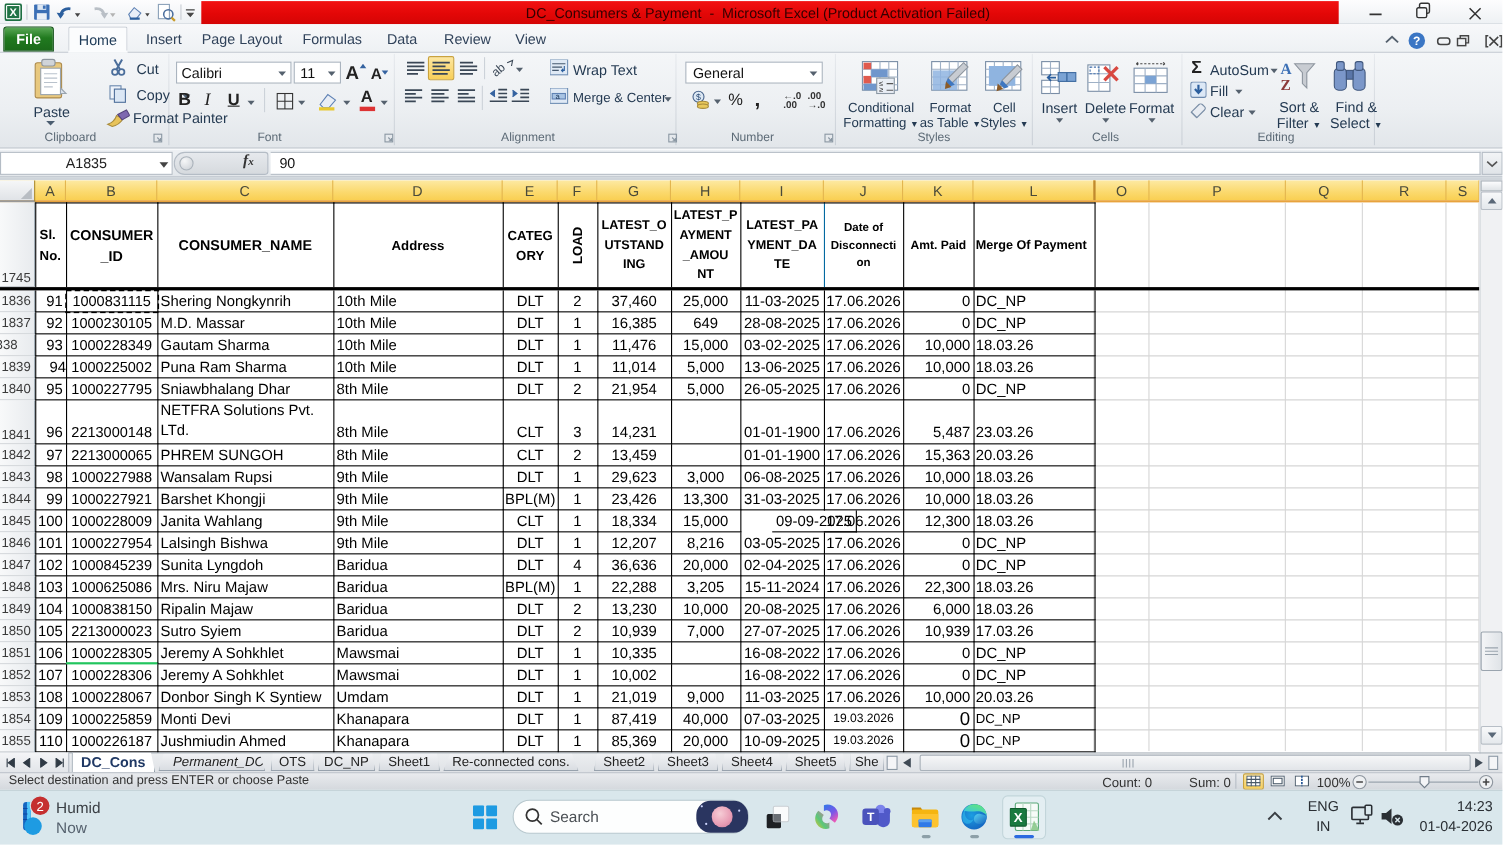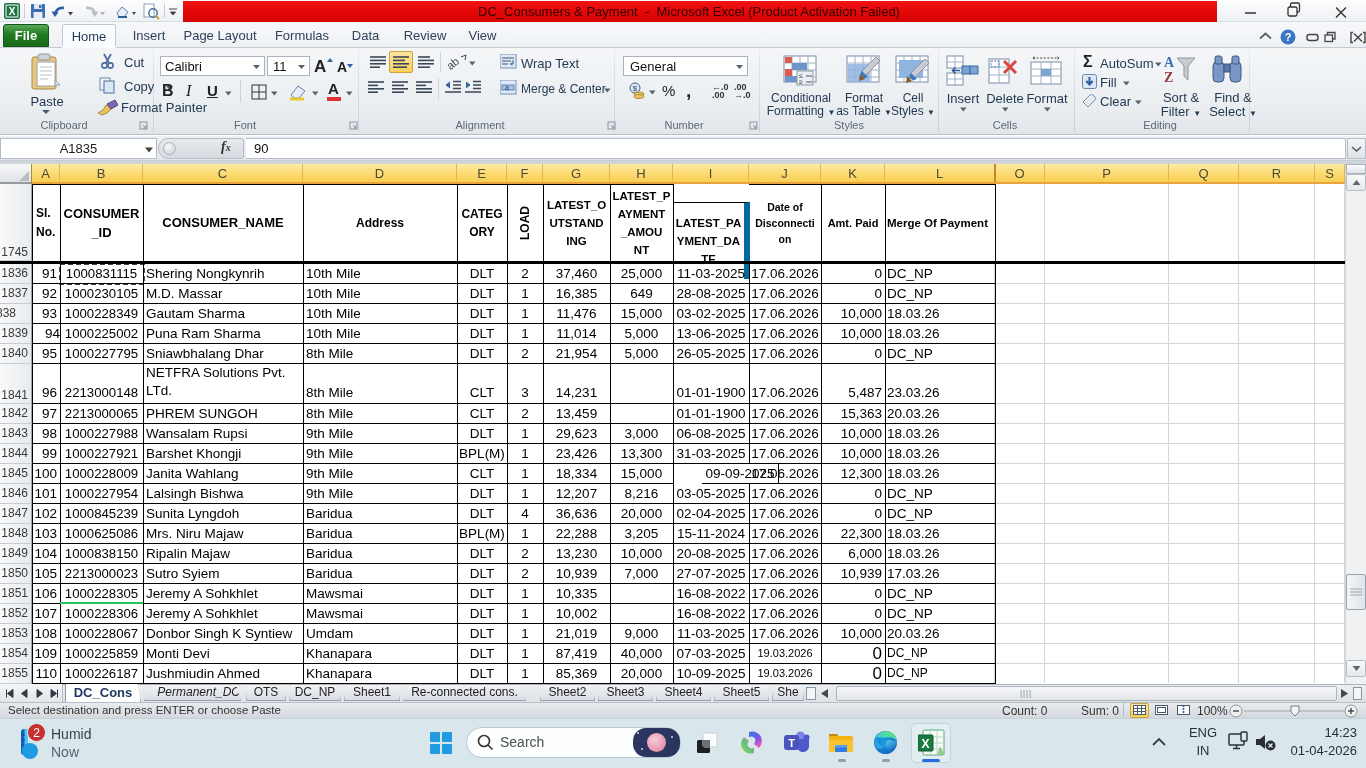--- a/index.html
+++ b/index.html
@@ -547,21 +547,21 @@
 <div class="abs" style="left:32px;top:184px;width:29px;height:77px;font-size:12px;line-height:19px;display:flex;align-items:center;justify-content:center;text-align:center;font-weight:bold;color:#000;border-right:1px solid #000;border-top:1px solid #000;justify-content:flex-start;text-align:left;padding-left:3px;border-left:1px solid #000;">Sl.<br>No.</div>
 <div class="abs" style="left:60px;top:184px;width:84px;height:77px;font-size:13px;line-height:19px;display:flex;align-items:center;justify-content:center;text-align:center;font-weight:bold;color:#000;border-right:1px solid #000;border-top:1px solid #000;">CONSUMER<br>_ID</div>
 <div class="abs" style="left:143px;top:184px;width:161px;height:77px;font-size:13px;line-height:18px;display:flex;align-items:center;justify-content:center;text-align:center;font-weight:bold;color:#000;border-right:1px solid #000;border-top:1px solid #000;">CONSUMER_NAME</div>
 <div class="abs" style="left:303px;top:184px;width:155px;height:77px;font-size:12px;line-height:18px;display:flex;align-items:center;justify-content:center;text-align:center;font-weight:bold;color:#000;border-right:1px solid #000;border-top:1px solid #000;">Address</div>
 <div class="abs" style="left:457px;top:184px;width:51px;height:77px;font-size:12px;line-height:18px;display:flex;align-items:center;justify-content:center;text-align:center;font-weight:bold;color:#000;border-right:1px solid #000;border-top:1px solid #000;">CATEG<br>ORY</div>
 <div class="abs" style="left:507px;top:184px;width:37px;height:77px;font-size:12px;line-height:18px;display:flex;align-items:center;justify-content:center;text-align:center;font-weight:bold;color:#000;border-right:1px solid #000;border-top:1px solid #000;">
     <span style="transform:rotate(-90deg);white-space:nowrap;">LOAD</span>
   </div>
 <div class="abs" style="left:543px;top:184px;width:68px;height:77px;font-size:11.5px;line-height:18px;display:flex;align-items:center;justify-content:center;text-align:center;font-weight:bold;color:#000;border-right:1px solid #000;border-top:1px solid #000;">LATEST_O<br>UTSTAND<br>ING</div>
 <div class="abs" style="left:610px;top:184px;width:64px;height:77px;font-size:11.5px;line-height:18px;display:flex;align-items:center;justify-content:center;text-align:center;font-weight:bold;color:#000;border-right:1px solid #000;border-top:1px solid #000;">LATEST_P<br>AYMENT<br>_AMOU<br>NT</div>
-<div class="abs" style="left:673px;top:184px;width:77px;height:77px;font-size:11.5px;line-height:18px;display:flex;align-items:center;justify-content:center;text-align:center;font-weight:bold;color:#000;border-right:6px solid #0369a1;border-top:1px solid #000;margin-top:18px;">LATEST_PA<br>YMENT_DA<br>TE</div>
+<div class="abs" style="left:673px;top:184px;width:77px;height:77px;font-size:11.5px;line-height:18px;display:flex;align-items:center;justify-content:center;text-align:center;font-weight:bold;color:#000;border-right:1px solid #0369a1;border-top:1px solid #000;">LATEST_PA<br>YMENT_DA<br>TE</div>
 <div class="abs" style="left:749px;top:184px;width:73px;height:77px;font-size:10.5px;line-height:16px;display:flex;align-items:center;justify-content:center;text-align:center;font-weight:bold;color:#000;border-right:1px solid #000;border-top:1px solid #000;">Date of<br>Disconnecti<br>on</div>
 <div class="abs" style="left:821px;top:184px;width:65px;height:77px;font-size:11px;line-height:18px;display:flex;align-items:center;justify-content:center;text-align:center;font-weight:bold;color:#000;border-right:1px solid #000;border-top:1px solid #000;">Amt. Paid</div>
 <div class="abs" style="left:885px;top:184px;width:111px;height:77px;font-size:11.5px;line-height:18px;display:flex;align-items:center;justify-content:center;text-align:center;font-weight:bold;color:#000;border-right:1px solid #000;border-top:1px solid #000;justify-content:flex-start;text-align:left;padding-left:2px;">Merge Of Payment</div>
 <div class="abs" style="left:0;top:261px;width:1345px;height:3px;background:#000;"></div>
 <div class="abs" style="left:32px;top:264px;width:29px;height:20px;line-height:19px;text-align:right;border-right:1px solid #000;border-bottom:1px solid #000;color:#000;overflow:hidden;white-space:nowrap;font-size:13.5px;padding-right:3px;border-left:1px solid #000;">91</div>
 <div class="abs" style="left:60px;top:264px;width:84px;height:20px;line-height:19px;text-align:center;border-right:1px solid #000;border-bottom:1px solid #000;color:#000;overflow:hidden;white-space:nowrap;font-size:13.2px;">1000831115</div>
 <svg class="abs" style="left:59px;top:263px;" width="86" height="22">
     <rect x="1" y="1" width="84" height="20" fill="none" stroke="#000" stroke-width="1.4" stroke-dasharray="5 3"></rect>
   </svg>
 <div class="abs" style="left:143px;top:264px;width:161px;height:20px;line-height:19px;text-align:left;border-right:1px solid #000;border-bottom:1px solid #000;color:#000;overflow:hidden;white-space:nowrap;font-size:13.5px;padding-left:3px;">Shering Nongkynrih</div>

